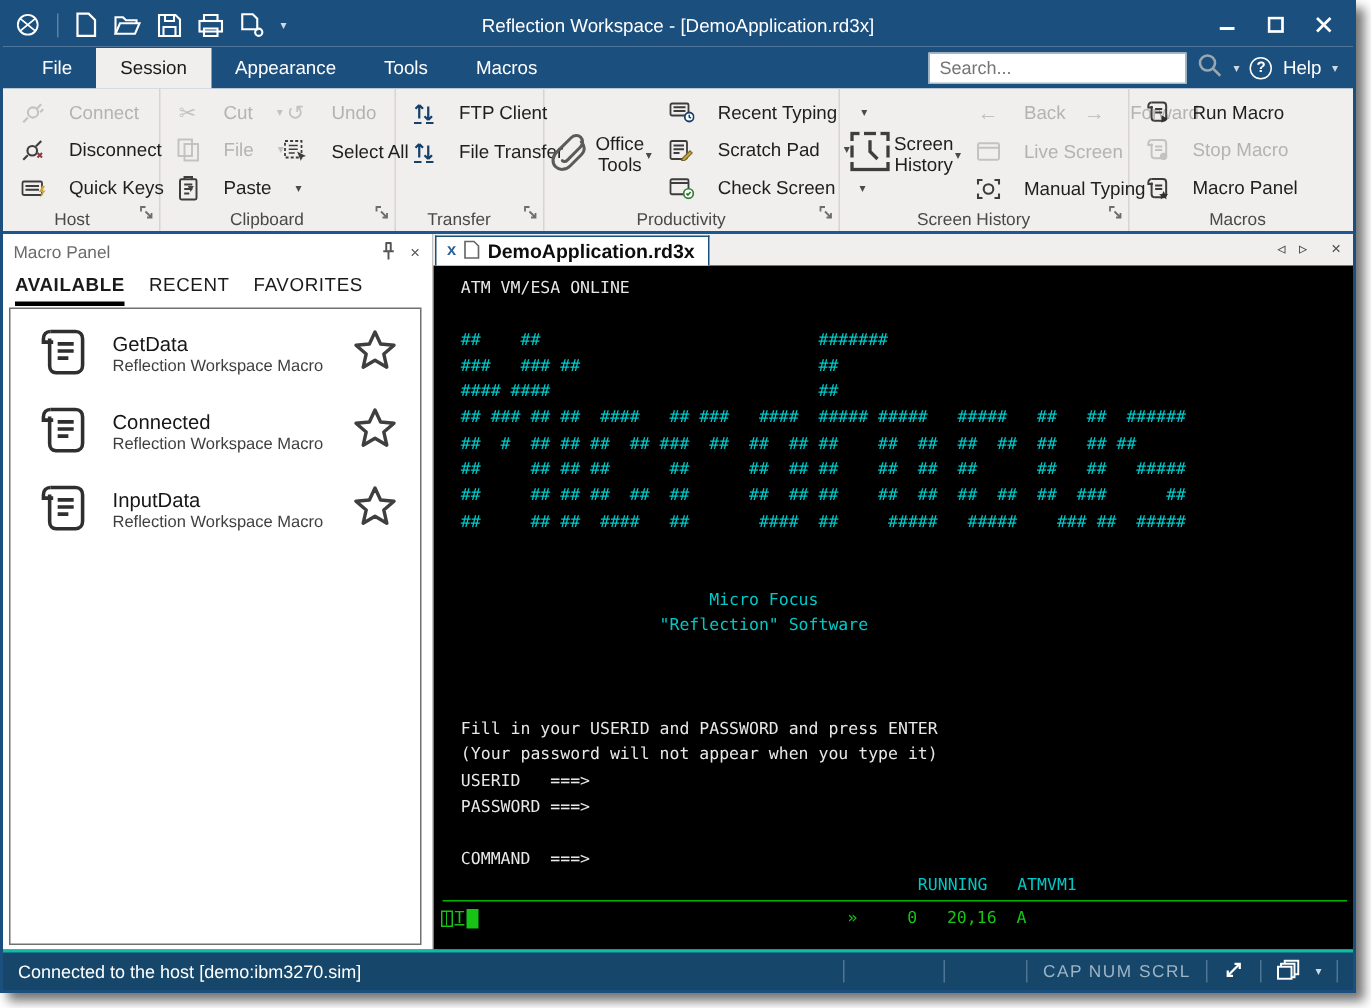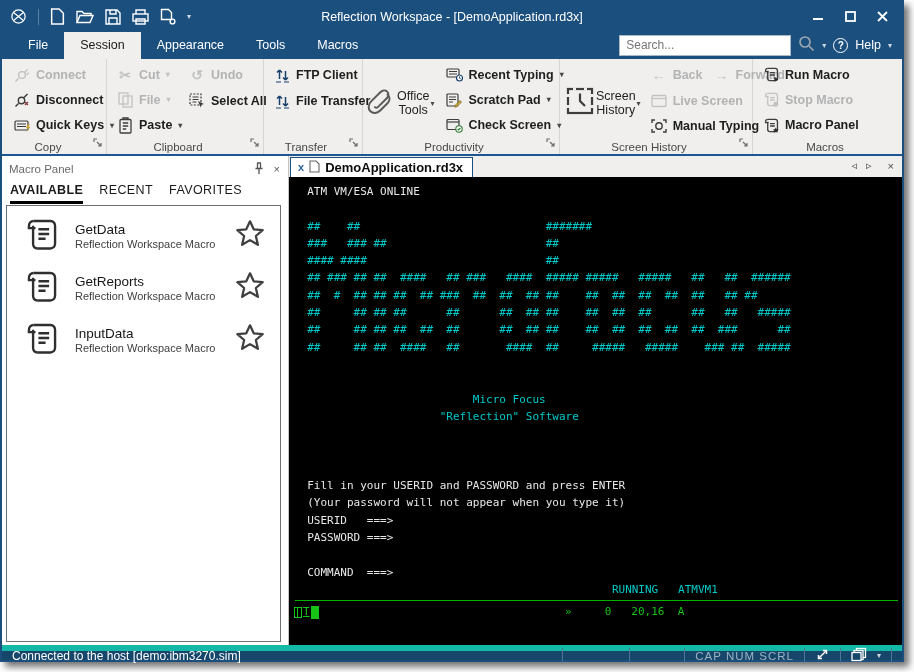--- a/index.html
+++ b/index.html
@@ -30,22 +30,22 @@
   .mg-caret{font-size:8px;color:#cfd9e2;}
   .help-q{width:15px;height:15px;border:1.4px solid #fff;border-radius:50%;display:flex;align-items:center;
           justify-content:center;font-size:10px;font-weight:bold;color:#fff;}
 
   
   .ribbon{height:97px;background:#f0efee;display:flex;flex:0 0 auto;border-bottom:2px solid #1d5791;padding-left:2px;}
   .rgroup{position:relative;border-right:1px solid #d7d4d1;padding:3px 3px 16px 4px;display:flex;}
   .rg-label{position:absolute;bottom:1px;left:0;right:14px;text-align:center;font-size:11.5px;color:#494949;}
   .launcher{position:absolute;right:3px;bottom:2px;}
   .rcol{display:flex;flex-direction:column;}
-  .rbtn{height:26px;display:flex;align-items:center;gap:5px;padding:0 5px;font-size:12.5px;
-        color:#1e1e1e;white-space:nowrap;cursor:default;font-weight:bold;}
+  .rbtn{height:26px;display:flex;align-items:center;gap:15px;padding:0 5px;font-size:12.5px;
+        color:#1e1e1e;white-space:nowrap;cursor:default;}
   .rbtn.disabled{color:#b3b3b3;}
   .ric{width:18px;height:18px;display:flex;align-items:center;justify-content:center;flex:0 0 auto;}
   .ric svg{display:block;}
   .glyph-ic{font-size:14px;line-height:1;color:#3d3d3d;}
   .disabled .glyph-ic{color:#c2c2c2;}
   .caret{font-size:8px;color:#4a4a4a;margin-left:1px;}
   .disabled .caret{color:#c2c2c2;}
   .bigbtn{width:72px;display:flex;flex-direction:row;align-items:center;padding-top:5px;
           font-size:12.5px;color:#1e1e1e;text-align:center;cursor:default;}
   .bigbtn .caret{margin-top:1px;}
@@ -82,22 +82,22 @@
   .c-cyan{color:#00c8c8;}
   .oia-sep{border-top:1px solid #00b400;margin:2px 4px 2px 1px;height:0;}
   .oia{display:flex;align-items:center;white-space:pre;color:#16c316;height:18px;}
   .oia-ind{display:inline-flex;align-items:center;width:26px;gap:1px;}
   .oia-box{width:8px;height:11px;border:1px solid #16c316;display:inline-block;
            background:linear-gradient(90deg,transparent 2px,#16c316 2px,#16c316 3px,transparent 3px);}
   .oia-t{text-decoration:underline;}
   .oia-block{width:8px;height:13px;background:#16c316;display:inline-block;}
 
   
-  .statusbar{height:15px;background:#164669;display:flex;align-items:center;color:#fff;
-             font-size:12px;flex:0 0 auto;padding:0 10px;border-top:6px solid #14b8a6;}
+  .statusbar{height:27px;background:#164669;display:flex;align-items:center;color:#fff;
+             font-size:12px;flex:0 0 auto;padding:0 10px;border-top:2px solid #14b8a6;}
   .sb-right{margin-left:auto;display:flex;align-items:center;gap:10px;}
   .sb-sep{width:1px;height:15px;background:#4f7596;}
   .sb-gap{width:46px;}
   .locks{color:#9db4c6;letter-spacing:1px;font-size:11.5px;}
   .sb-caret{font-size:8px;color:#cfd9e2;}
 </style>
 </head>
 <body>
 
 <div class="stage">
@@ -233,21 +233,21 @@
               <rect x="1" y="3" width="13" height="9" rx="1"></rect>
                     <path d="M3 6h9M3 8.5h9"></path>
                   </g>
               <path d="M14 6l-2 4h2l-1.4 4 3.8-5h-2l1.6-3z" fill="#caa53a" stroke="none"></path>
                 </svg>
           </span>
           <span>Quick Keys</span>
           <span class="caret">▾</span>
         </div>
       </div>
-      <span class="rg-label">Copy</span>
+      <span class="rg-label">Host</span>
       <span class="launcher">
         <svg width="10" height="10" viewBox="0 0 10 10">
               <g stroke="#6d6d6d" stroke-width="1.2" fill="none">
           <path d="M1 4V1h3M4 4l4 4M8 5v3H5"></path>
               </g>
             </svg>
       </span>
     </div>
 
     <div class="rgroup" style="width:157px">
@@ -569,21 +569,21 @@
             <svg width="38" height="40" viewBox="0 0 32 32">
                   <g fill="none" stroke="#2f2f2f" stroke-width="2">
               <path d="M9 5h14c2.5 0 4 1.8 4 4.2V24c0 2.4-1.5 4.2-4 4.2H12"></path>
               <path d="M9 5C6.6 5 5 6.8 5 9.2V11h5.5"></path>
                     <path d="M12.2 28.2c-2.3 0-3.7-1.6-3.7-3.9V9"></path>
               <path d="M13 12h9M13 16h9M13 20h6"></path>
                   </g>
                 </svg>
           </span>
           <span class="mp-text">
-            <div class="mp-name">GetReports</div>
+            <div class="mp-name">Connected</div>
             <div class="mp-type">Reflection Workspace Macro</div>
           </span>
           <span>
             <svg width="32" height="32" viewBox="0 0 24 24">
                   <path fill="none" stroke="#3f3f3f" stroke-width="1.7" stroke-linejoin="round" d="M12 2.5l2.8 6 6.7.6-5.1 4.4 1.5 6.6L12 16.6l-5.9 3.5 1.5-6.6-5.1-4.4 6.7-.6z"></path>
                 </svg>
           </span>
         </div>
 
         <div class="mp-item">

